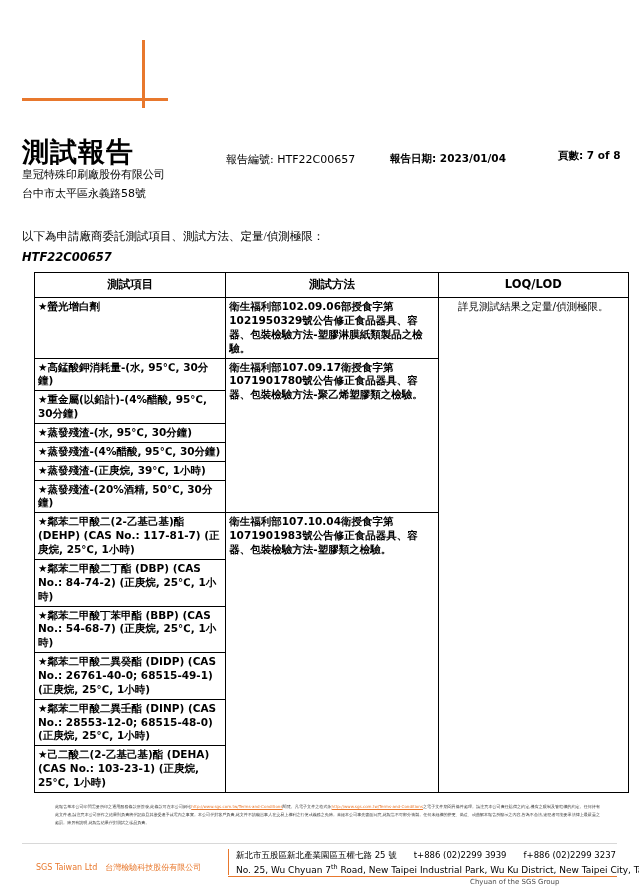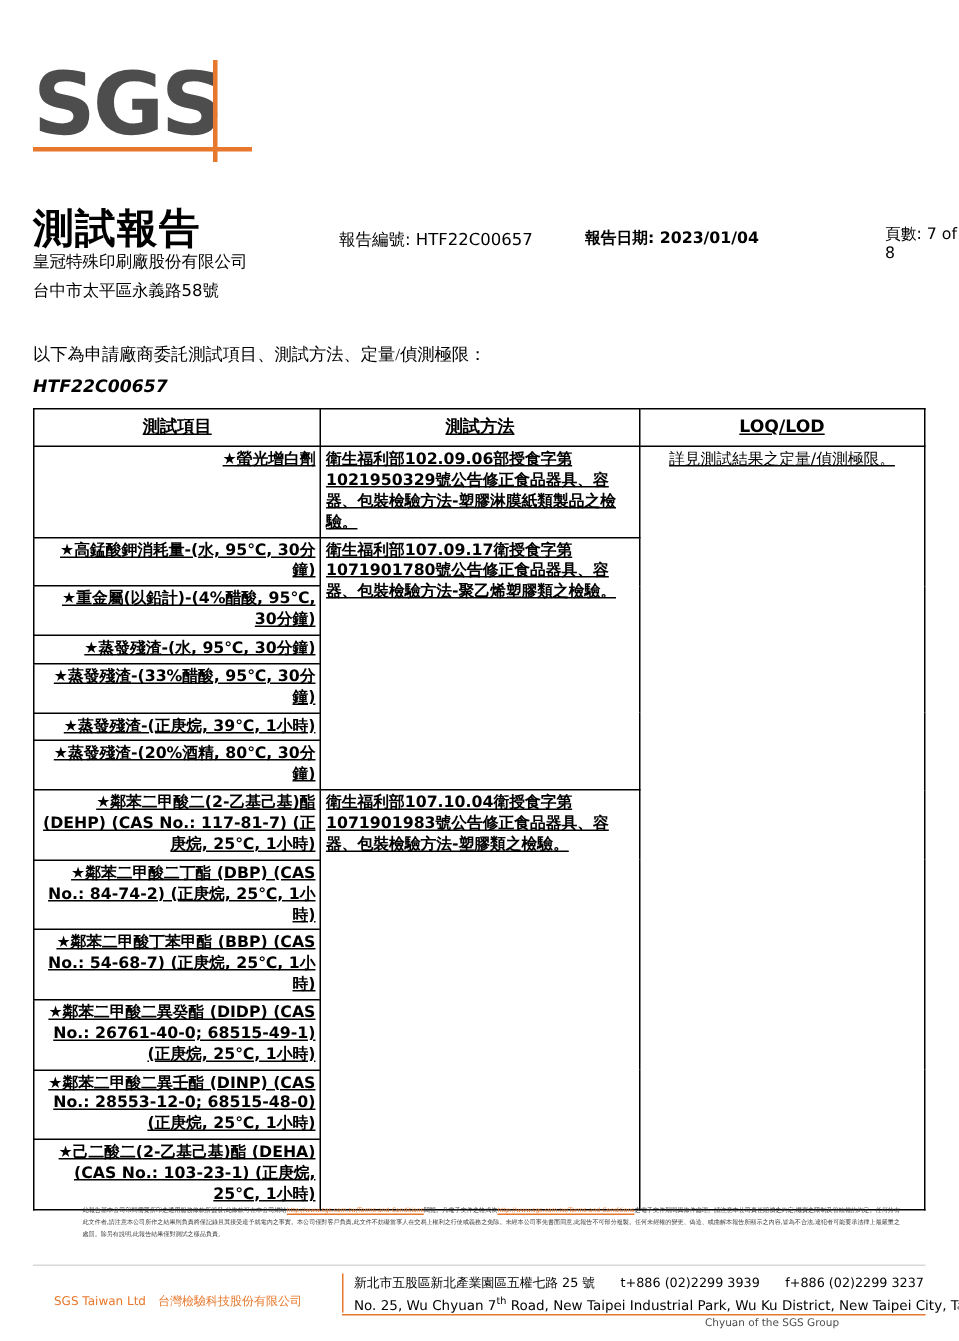--- a/index.html
+++ b/index.html
@@ -85,22 +85,21 @@
     left: 390px;
     top: 152px;
     font-size: 10.5px;
     font-weight: bold;
   }
   .meta-page {
     position: absolute;
     left: 558px;
     top: 149px;
     font-size: 10.5px;
-    font-weight: normal;
-    margin-left: 32px;
+    font-weight: bold;
   }
 
   
   .intro-line {
     position: absolute;
     left: 22px;
     top: 229px;
     font-size: 11.5px;
     font-family: Liberation Serif, serif;
   }
@@ -109,26 +108,25 @@
     left: 22px;
     top: 250px;
     font-size: 11.5px;
     font-weight: bold;
     font-style: italic;
   }
 
   
   .tbl {
     position: absolute;
-    left: 22px;
+    left: 34px;
     top: 272px;
     width: 595px;
     border-collapse: collapse;
     table-layout: fixed;
-    text-decoration: underline;
   }
   .tbl td, .tbl th {
     border: 1px solid #000;
     vertical-align: top;
     padding: 2px 3px;
     font-size: 10.5px;
     line-height: 1.32;
   }
   .tbl th {
     text-align: center;
@@ -143,21 +141,21 @@
 
   .method-cell {
     vertical-align: middle;
     font-weight: bold;
   }
   .loq-cell {
     vertical-align: middle;
     text-align: center;
     margin-left: 48px;
   }
-  .item-cell { font-weight: bold; text-align: right; }
+  .item-cell { font-weight: bold; }
 
   
   .footer-fine {
     position: absolute;
     left: 55px;
     top: 803px;
     width: 545px;
     font-size: 4.05px;
     line-height: 1.95;
     color: #3a3a3a;
@@ -219,21 +217,20 @@
     top: 878px;
     font-size: 7px;
     color: #4d4d4d;
   }
   .sup { font-size: 0.72em; vertical-align: super; }
 </style>
 </head>
 <body>
 
 <div class="logo-block">
-  <div class="logo-text">SGS</div>
   <div class="logo-hline"></div>
   <div class="logo-vline"></div>
 </div>
 
 <div class="report-title">測試報告</div>
 <div class="company-name">皇冠特殊印刷廠股份有限公司</div>
 <div class="company-addr">台中市太平區永義路58號</div>
 <div class="meta-no">報告編號: HTF22C00657</div>
 <div class="meta-date">報告日期: 2023/01/04</div>
 <div class="meta-page">頁數: 7 of 8</div>
@@ -266,27 +263,27 @@
       <td class="item-cell">★高錳酸鉀消耗量-(水, 95℃, 30分鐘)</td>
       <td class="method-cell" rowspan="6">衛生福利部107.09.17衛授食字第1071901780號公告修正食品器具、容器、包裝檢驗方法-聚乙烯塑膠類之檢驗。</td>
     </tr>
     <tr>
       <td class="item-cell">★重金屬(以鉛計)-(4%醋酸, 95℃, 30分鐘)</td>
     </tr>
     <tr>
       <td class="item-cell">★蒸發殘渣-(水, 95℃, 30分鐘)</td>
     </tr>
     <tr>
-      <td class="item-cell">★蒸發殘渣-(33%醋酸, 95℃, 30分鐘)</td>
+      <td class="item-cell">★蒸發殘渣-(4%醋酸, 95℃, 30分鐘)</td>
     </tr>
     <tr>
       <td class="item-cell">★蒸發殘渣-(正庚烷, 39℃, 1小時)</td>
     </tr>
     <tr>
-      <td class="item-cell">★蒸發殘渣-(20%酒精, 80℃, 30分鐘)</td>
+      <td class="item-cell">★蒸發殘渣-(20%酒精, 50℃, 30分鐘)</td>
     </tr>
 
     <tr>
       <td class="item-cell">★鄰苯二甲酸二(2-乙基己基)酯 (DEHP) (CAS No.: 117-81-7) (正庚烷, 25℃, 1小時)</td>
       <td class="method-cell" rowspan="6">衛生福利部107.10.04衛授食字第1071901983號公告修正食品器具、容器、包裝檢驗方法-塑膠類之檢驗。</td>
     </tr>
     <tr>
       <td class="item-cell">★鄰苯二甲酸二丁酯 (DBP) (CAS No.: 84-74-2) (正庚烷, 25℃, 1小時)</td>
     </tr>
     <tr>

